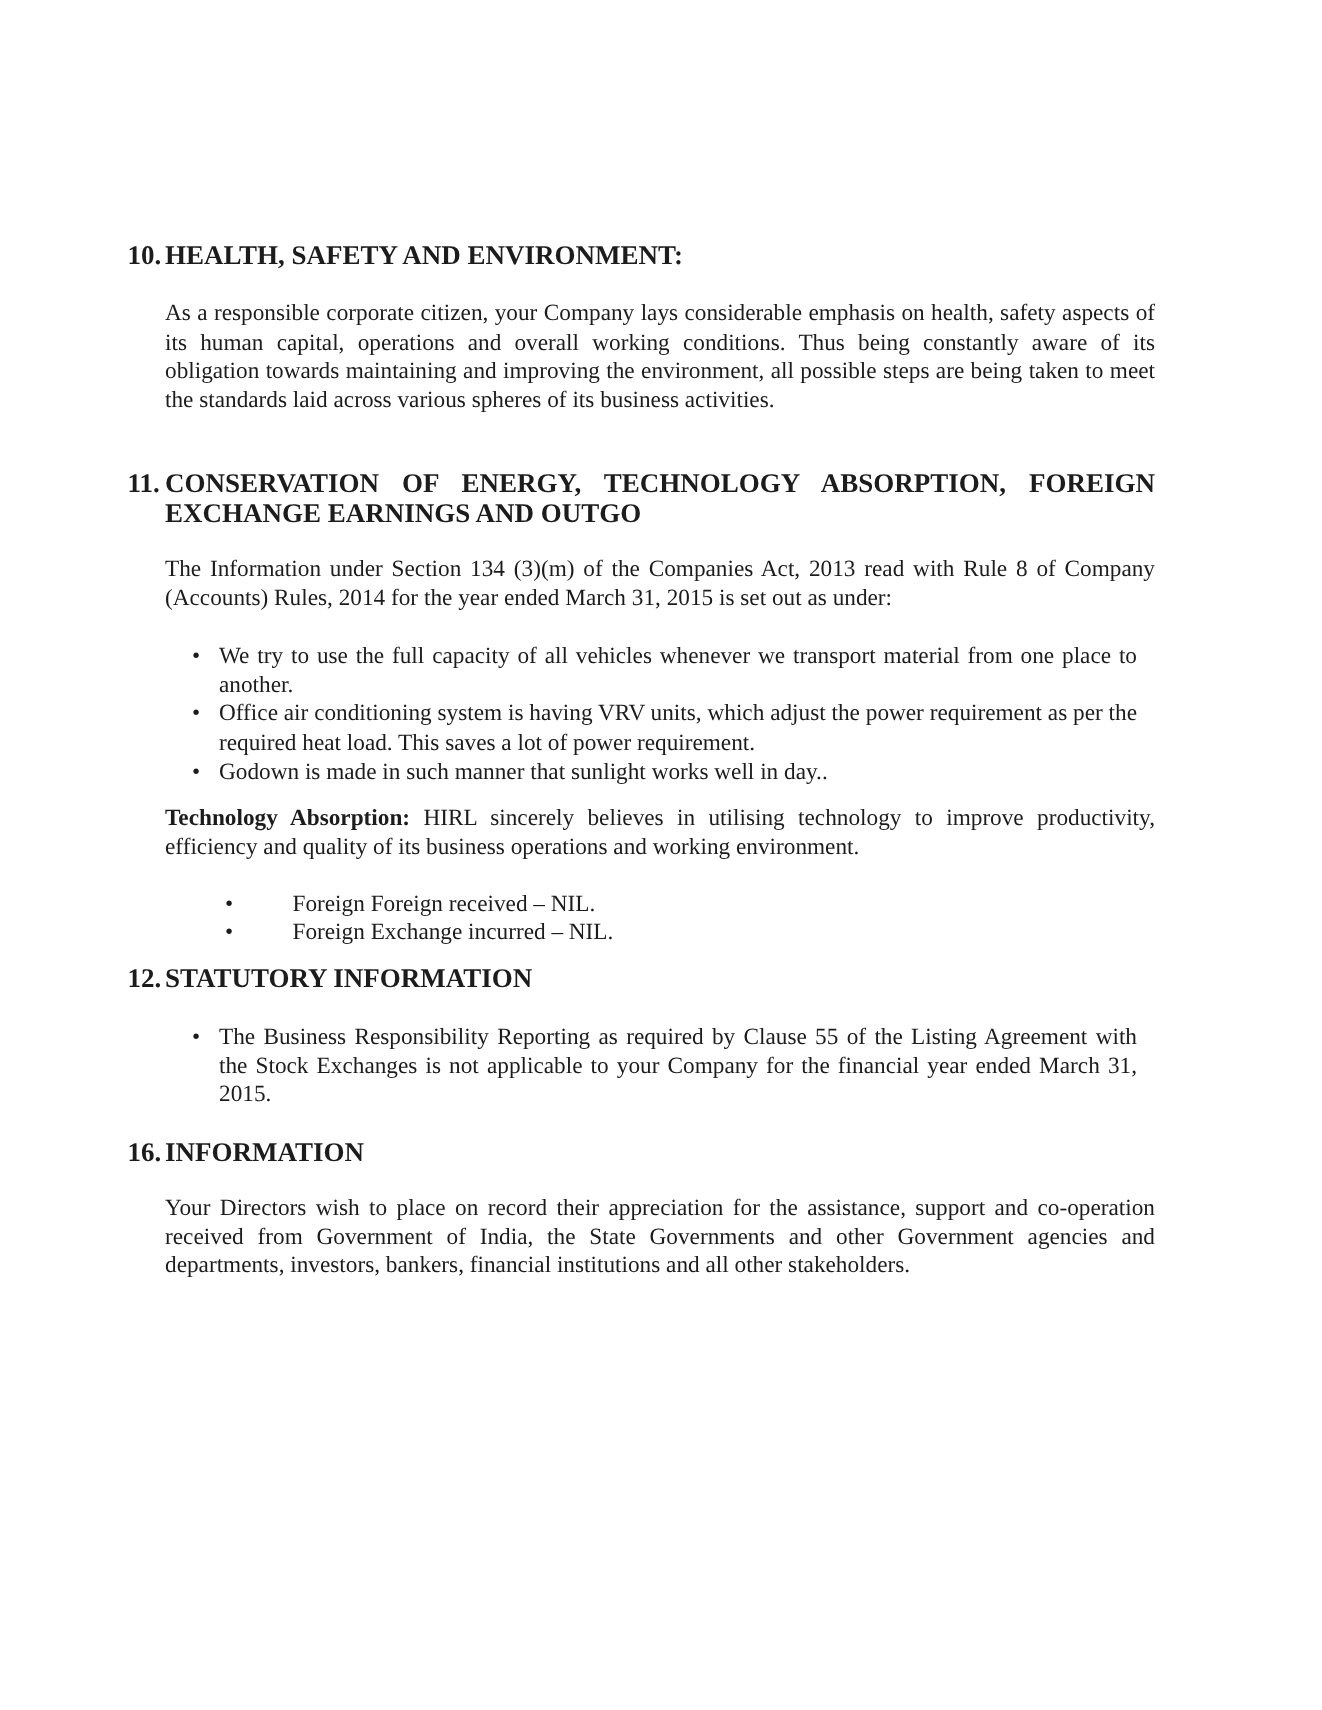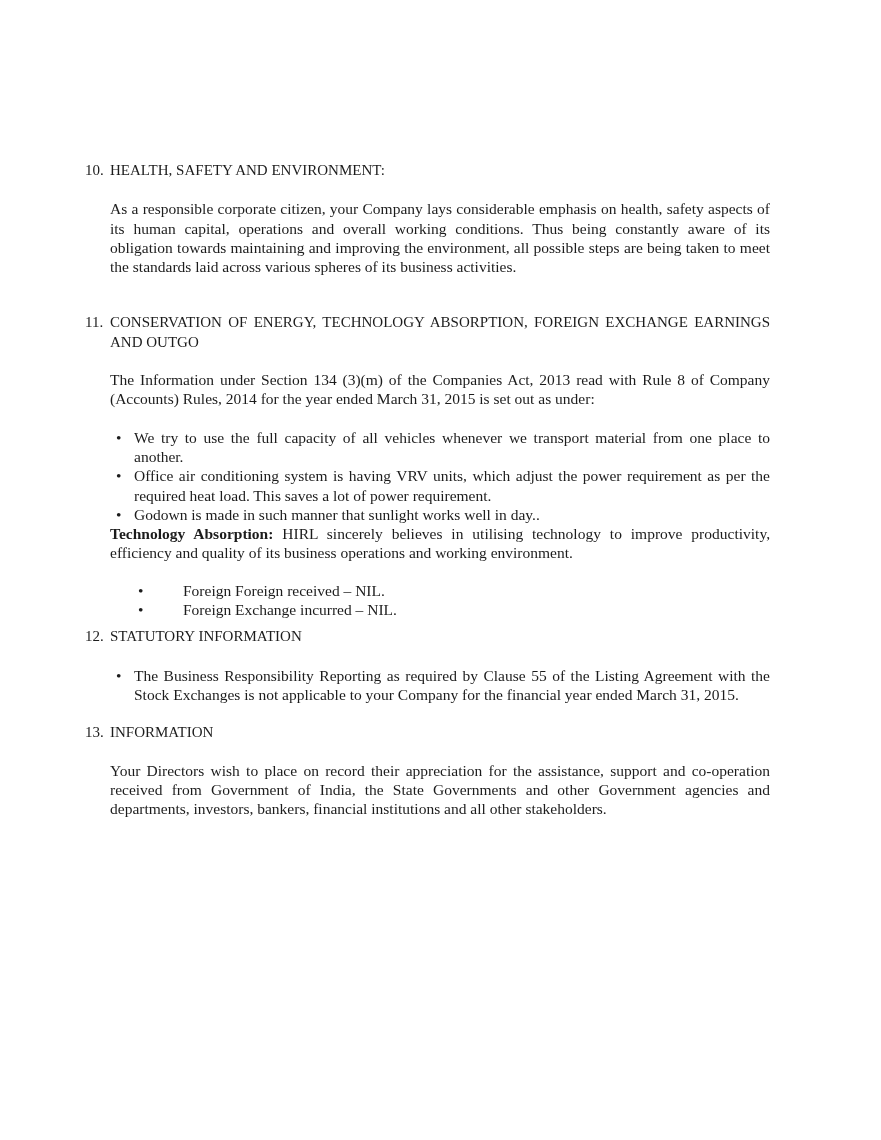--- a/index.html
+++ b/index.html
@@ -19,39 +19,39 @@
   .content {
     box-sizing: border-box;
     width: 881px;
     padding: 161px 111px 0 110px;
     font-size: 15.5px;
     line-height: 19.3px;
   }
   .sec {
     position: relative;
     margin: 0;
-    font-size: 15px;
+    font-size: 18px;
     line-height: 19.3px;
-    font-weight: normal;
+    font-weight: bold;
     text-align: justify;
   }
   .secnum {
     position: absolute;
     left: -25px;
     top: 0;
     white-space: nowrap;
   }
   .body {
     margin: 0;
     text-align: justify;
   }
   .bold { font-weight: bold; }
   .bullets {
     list-style: none;
-    margin: 0;
+    margin: 12px;
     padding: 0;
   }
   .bullets li {
     position: relative;
     text-align: justify;
   }
   .bullets.l1 li { padding-left: 24px; }
   .bullets.l1 li::before {
     content: "\2022";
     position: absolute;
@@ -105,19 +105,19 @@
 
     <h2 class="sec mt-4">
       <span class="secnum">12.</span>
       <span>STATUTORY INFORMATION</span>
     </h2>
     <ul class="bullets l1 mt-1">
       <li>The Business Responsibility Reporting as required by Clause 55 of the Listing Agreement with the Stock Exchanges is not applicable to your Company for the financial year ended March 31, 2015.</li>
     </ul>
 
     <h2 class="sec mt-1">
-      <span class="secnum">13.</span>
+      <span class="secnum">16.</span>
       <span>INFORMATION</span>
     </h2>
     <p class="body mt-3">Your Directors wish to place on record their appreciation for the assistance, support and co-operation received from Government of India, the State Governments and other Government agencies and departments, investors, bankers, financial institutions and all other stakeholders.</p>
 
   </div>
 </div>
 
 </body></html>

